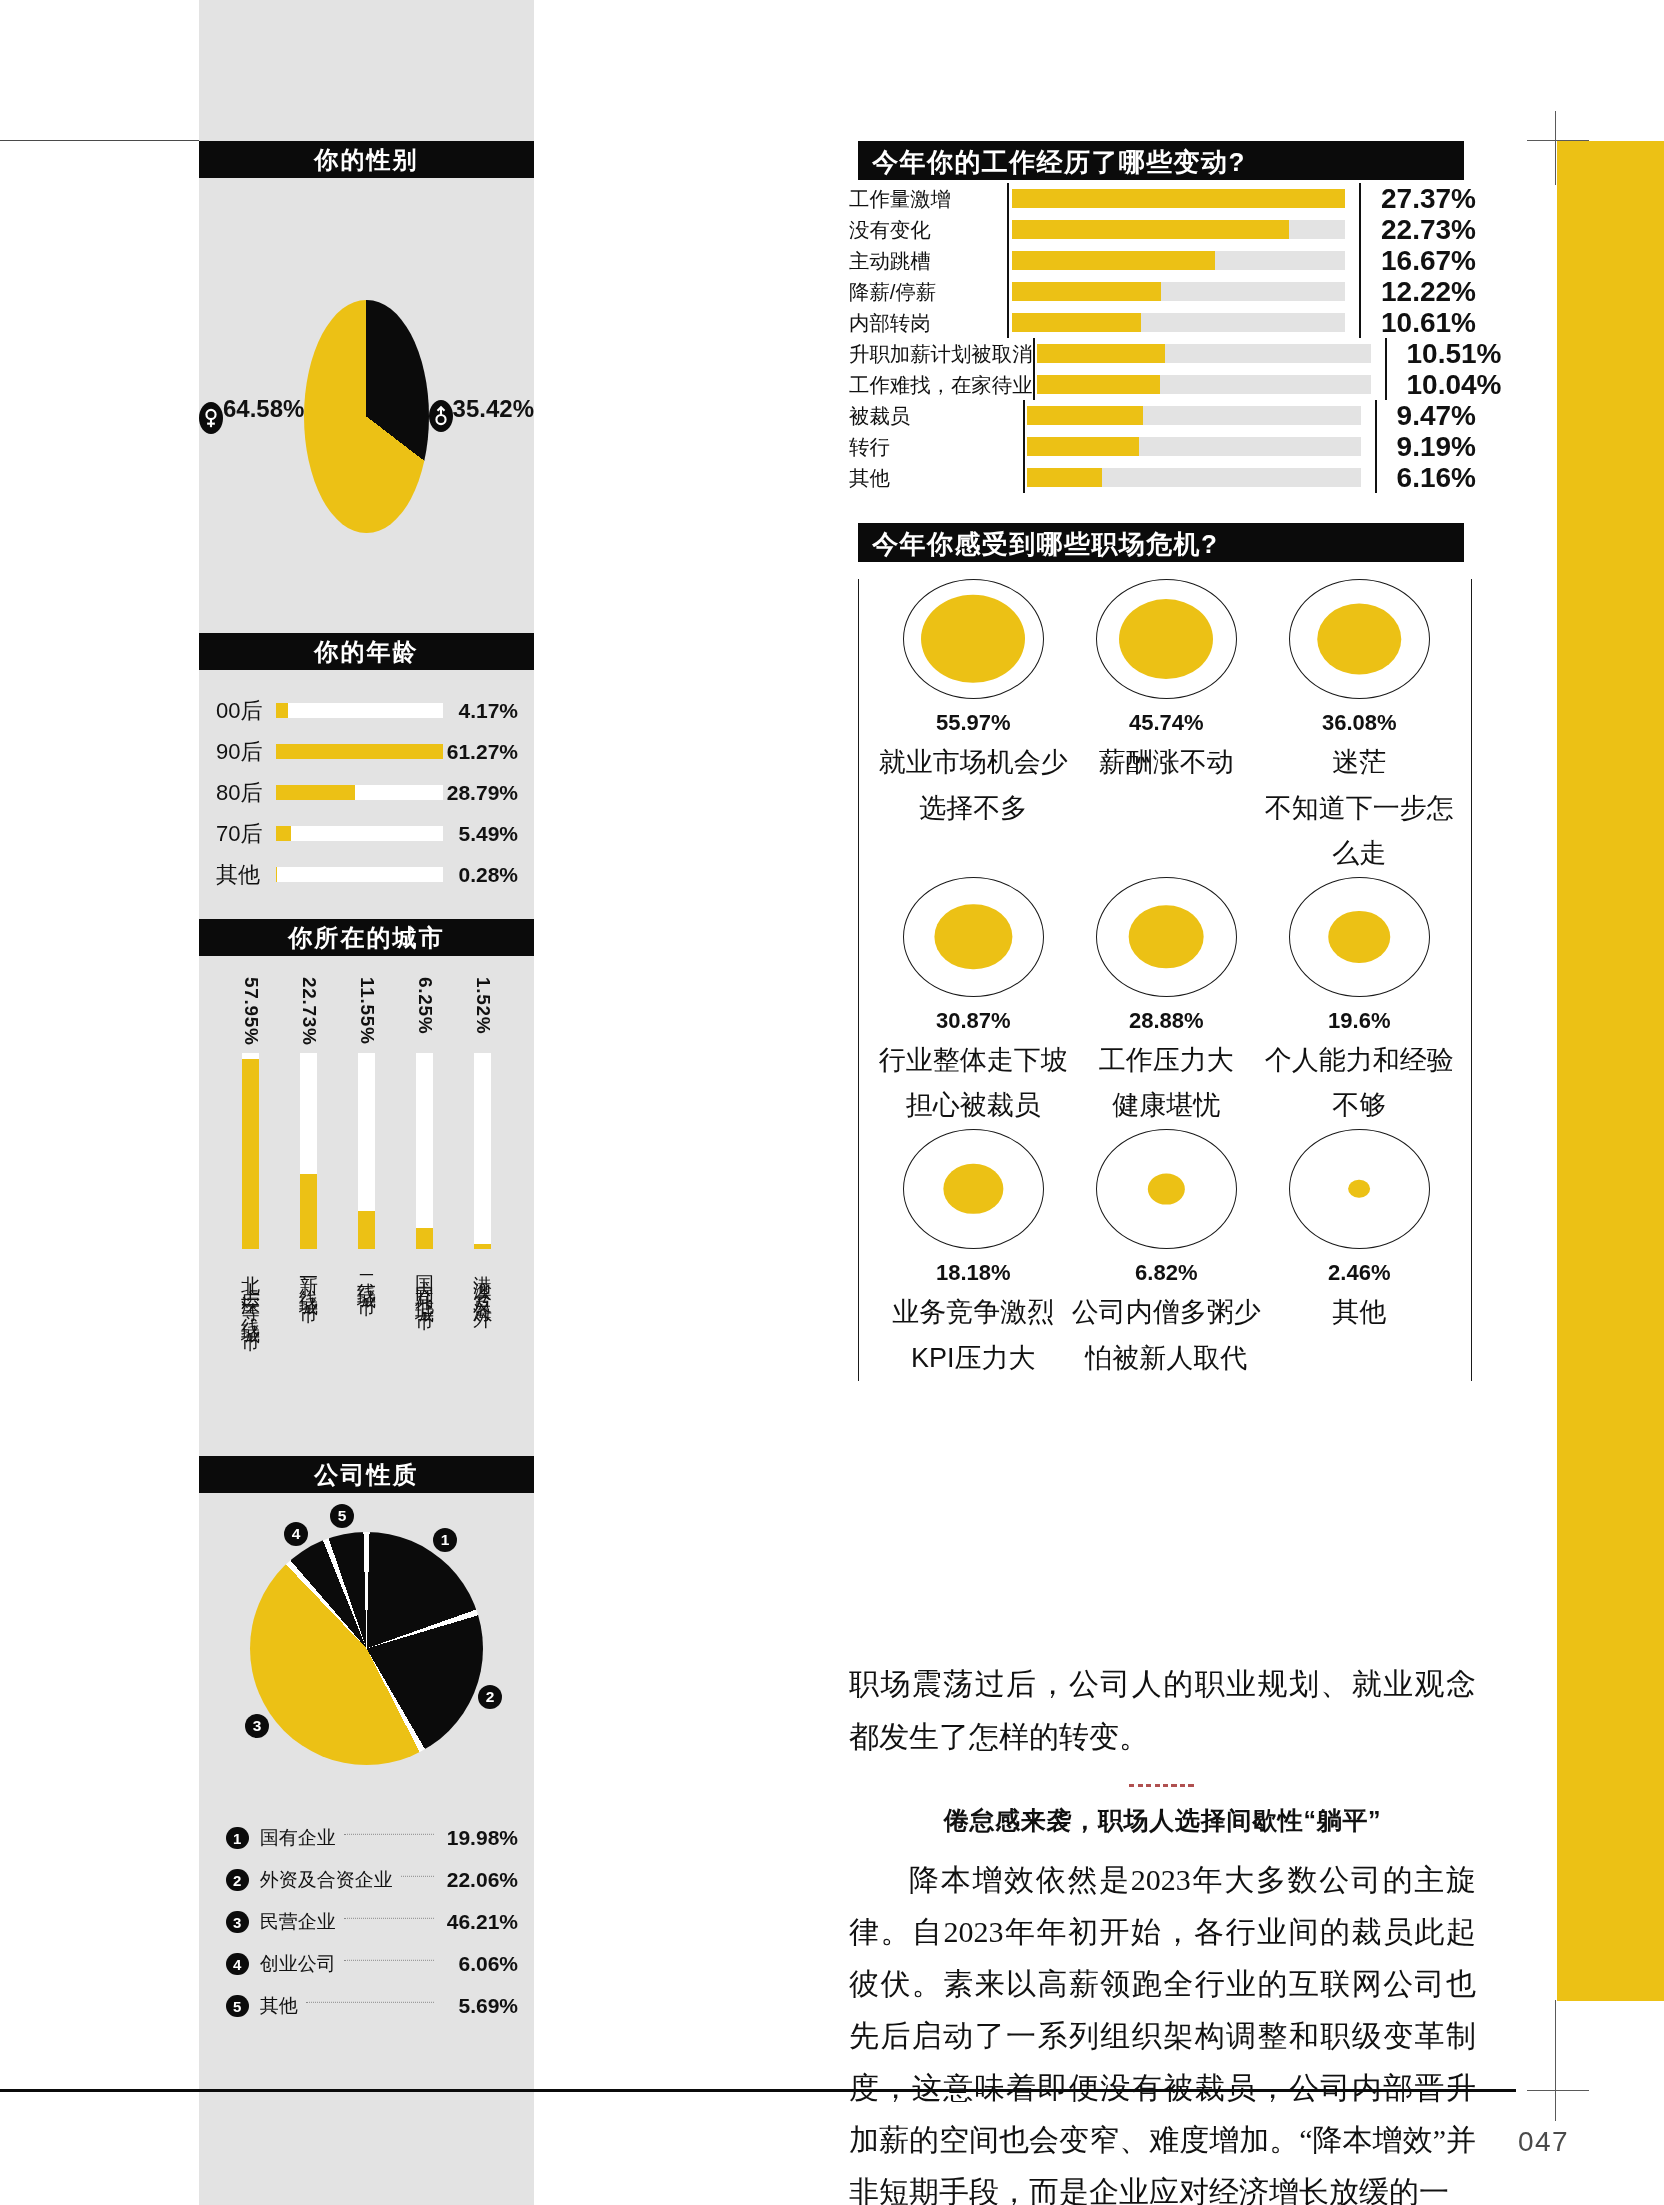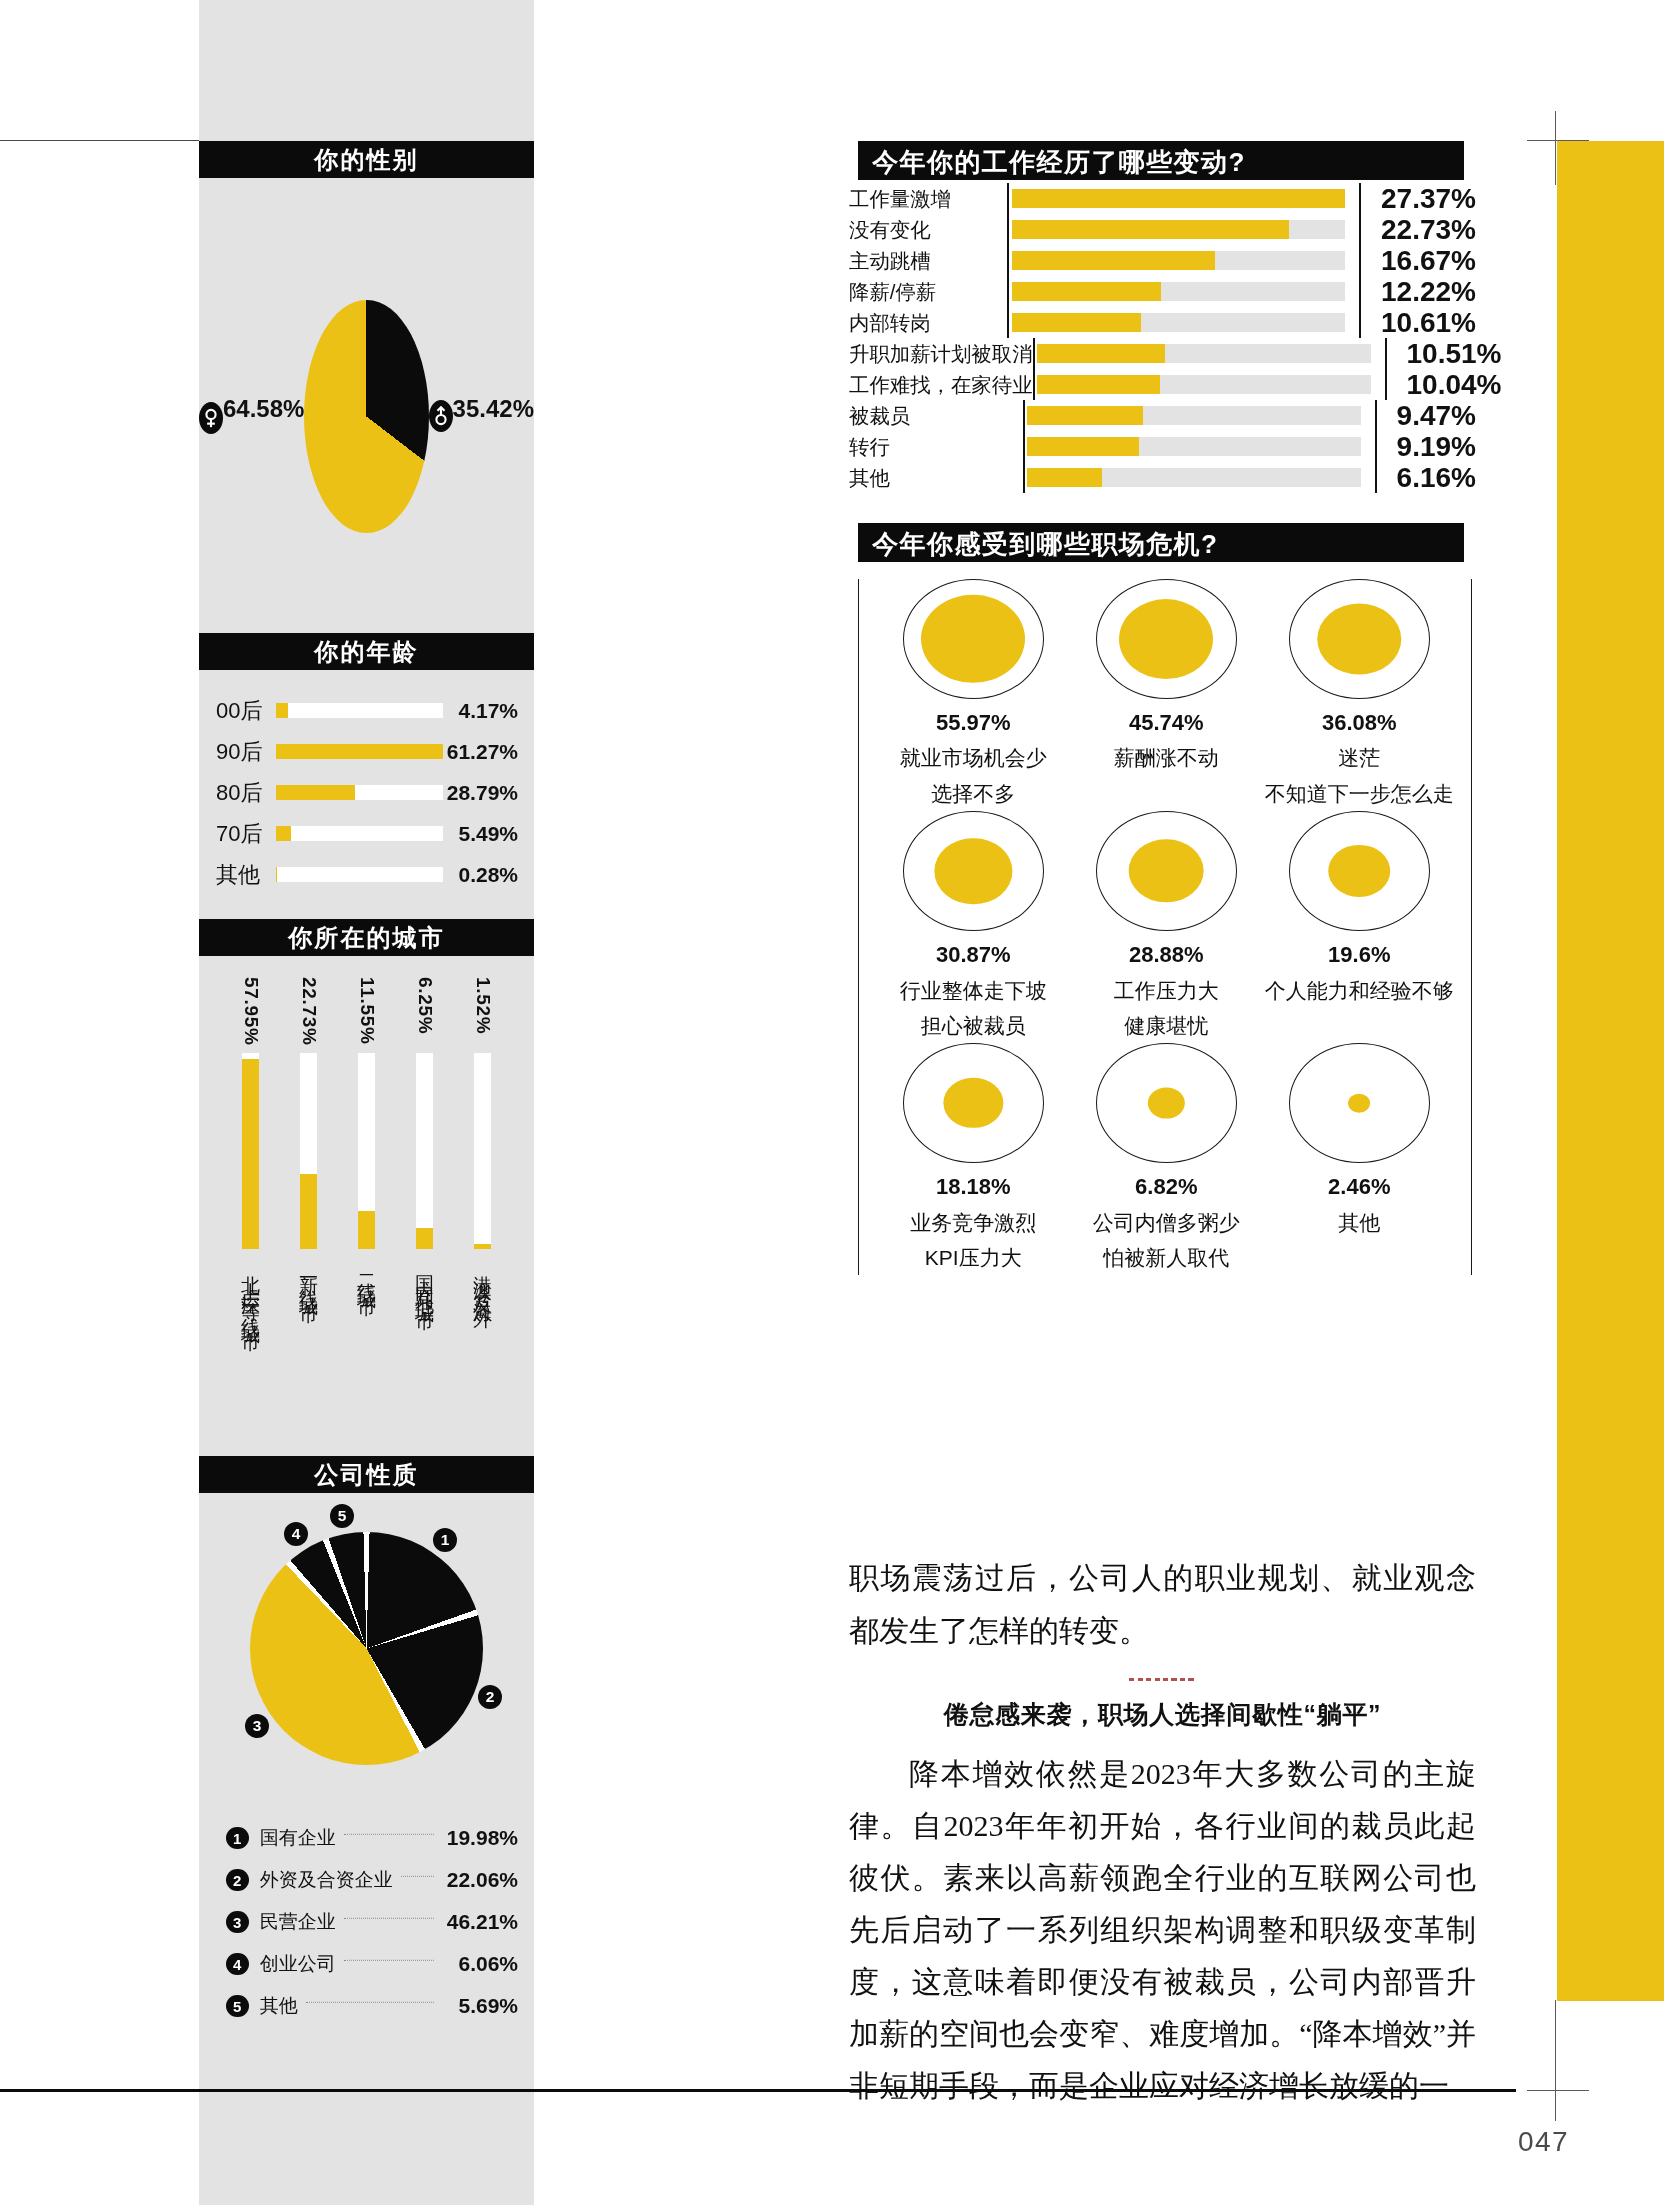--- a/index.html
+++ b/index.html
@@ -72,21 +72,21 @@
   .w-val{font-size:28px;font-weight:700;padding-left:20px;}
   .grid{margin-top:17px;margin-left:9.2px;}
   .g-row{width:614px;box-sizing:border-box;border-left:1.4px solid #1a1a1a;border-right:1.4px solid #1a1a1a;
     min-height:218px;display:flex;padding-left:17.6px;}
   .g-cell{width:193px;display:flex;flex-direction:column;align-items:center;}
   .g-outer{width:141px;height:120px;border:1.4px solid #1a1a1a;border-radius:50%;background:#fff;
     position:relative;box-sizing:border-box;}
   .g-inner{position:absolute;left:50%;top:50%;transform:translate(-50%,-50%);
     background:#ecc115;border-radius:50%;}
   .g-pct{font-size:22px;font-weight:700;margin-top:11.3px;}
-  .g-lab{font-size:21px;line-height:1.68;text-align:center;margin-top:4.2px;}
+  .g-lab{font-size:27px;line-height:1.68;text-align:center;margin-top:4.2px;}
   .article{margin-top:276px;width:627px;}
   .para{font-family:"Liberation Serif",serif;font-size:30px;line-height:53px;text-align:justify;margin:0;}
   .para.p2{line-height:52px;text-indent:2em;margin-top:17px;}
   .divider{width:68px;height:2.8px;margin:21px auto 0 auto;
     background:repeating-linear-gradient(90deg,#b05050 0 5px,transparent 5px 8.5px);}
   .heading{margin-top:17px;text-align:center;font-size:25px;font-weight:700;letter-spacing:0.7px;}
   svg{display:block;}
 </style>
 </head>
 <body>

